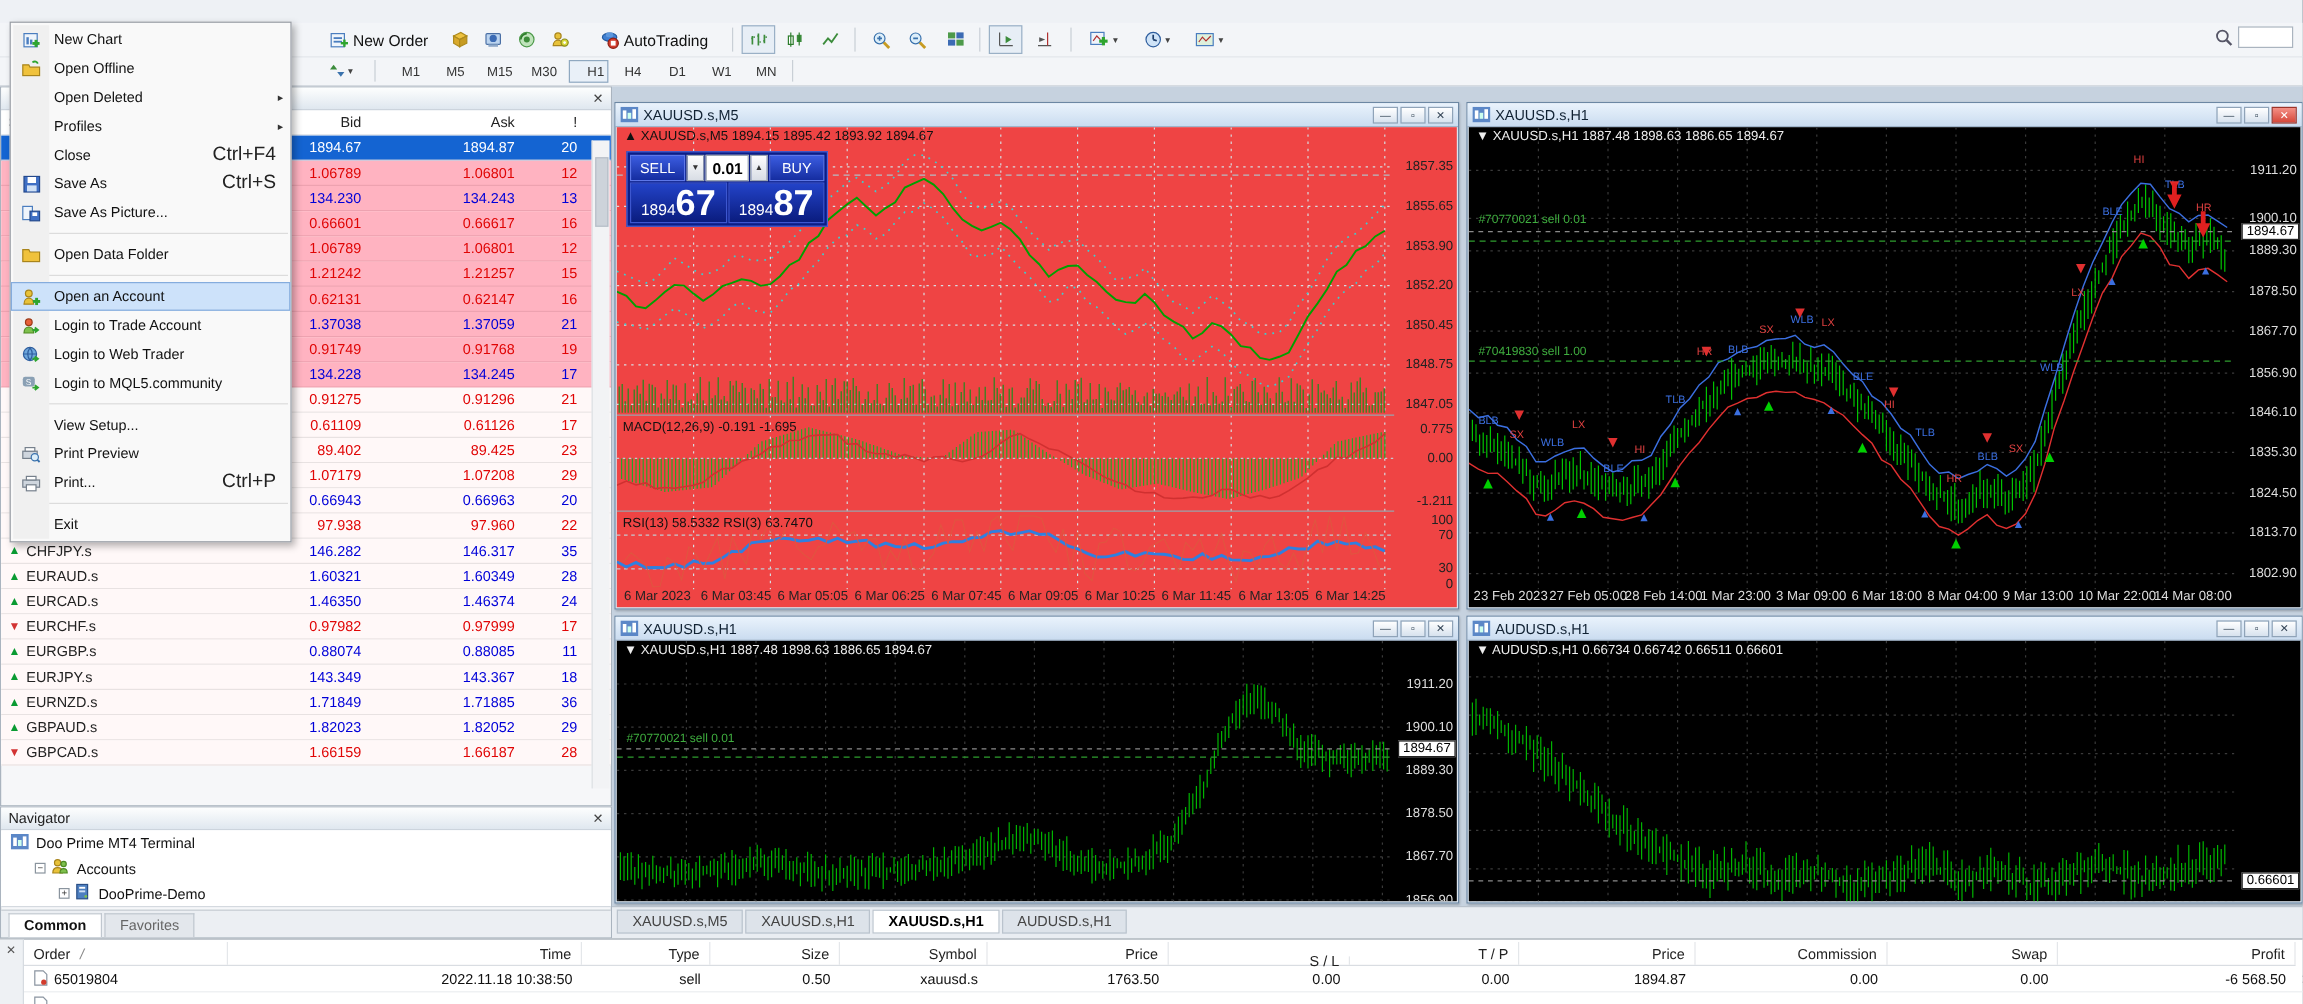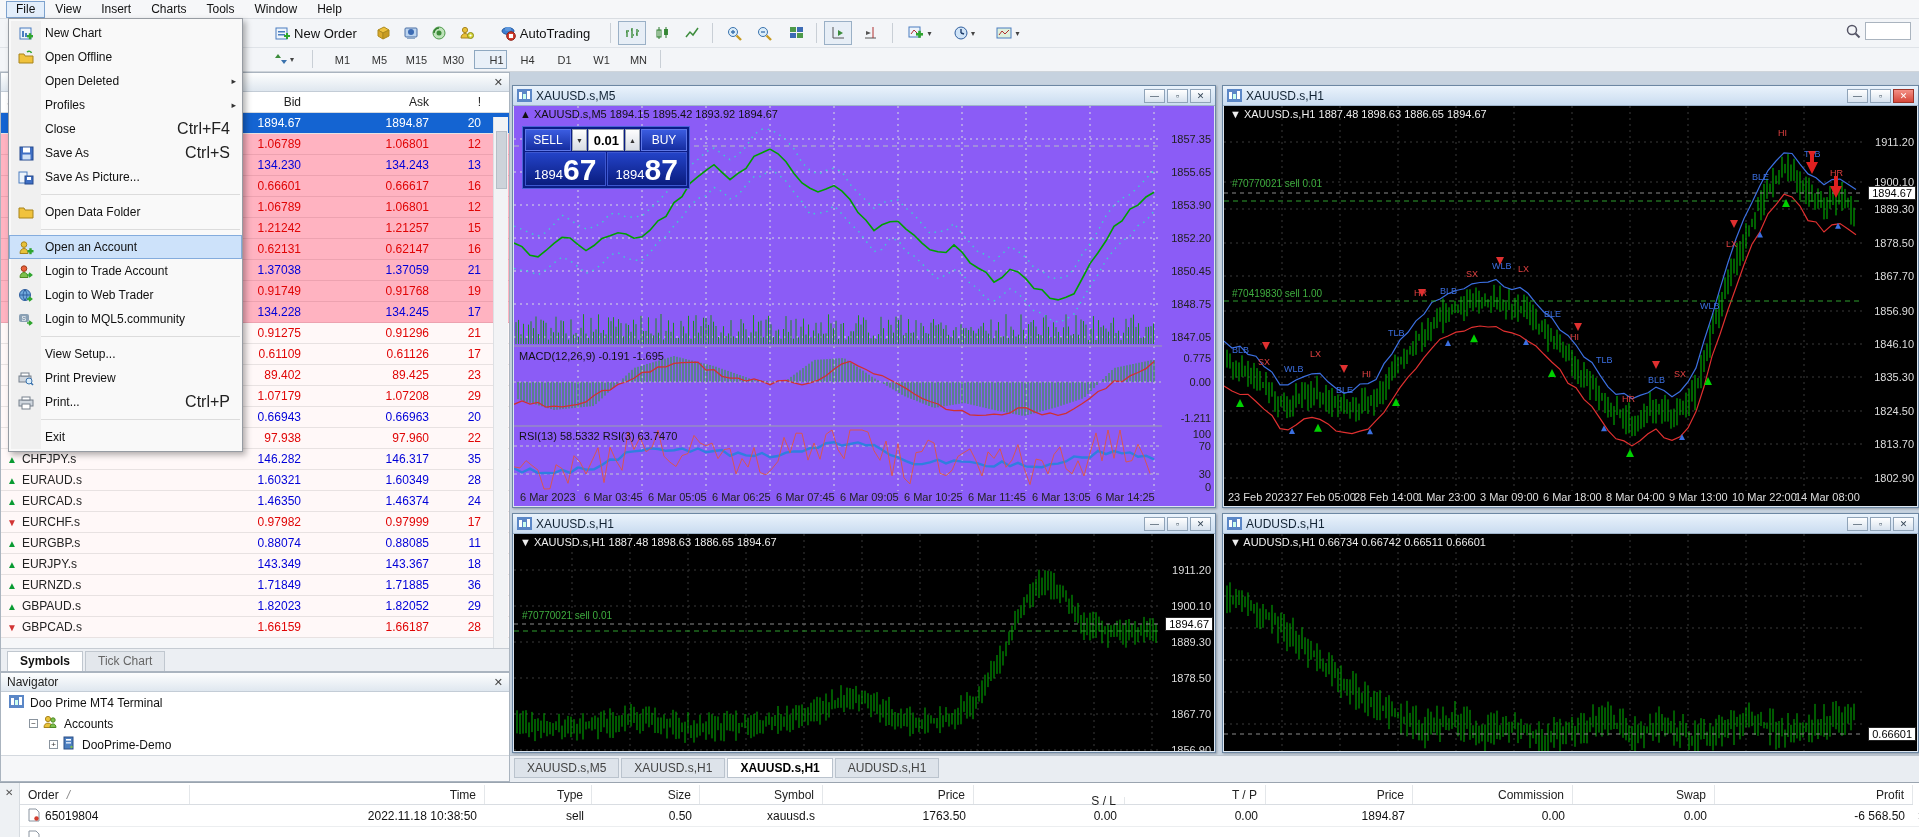--- a/index.html
+++ b/index.html
@@ -50,21 +50,21 @@
   .expander{width:9px;height:9px;border:1px solid #8a949e;background:#fff;font-size:8px;line-height:7px;text-align:center;color:#333;margin-right:4px;}
   
   .mdi{position:absolute;left:510px;top:72px;width:1409px;height:710px;background:#c6d2df;}
   .chart-win{position:absolute;border:1px solid #6c87a3;background:#dce6f1;box-shadow:1px 1px 2px rgba(0,0,0,.25);}
   .cw-title{height:20px;background:linear-gradient(#eaf3fc,#cadcf0);display:flex;align-items:center;padding:0 4px;font-size:12px;color:#123;border-bottom:1px solid #9fb4ca;}
   .cw-btns{margin-left:auto;display:flex;gap:2px;}
   .cw-btn{width:21px;height:14px;border:1px solid #8fa3b8;background:linear-gradient(#fff,#d7e2ee);font-size:9px;line-height:12px;text-align:center;color:#345;}
   .cw-btn.close-red{background:linear-gradient(#f49086,#d5473a);color:#fff;border-color:#9c3328;}
   .cw-body{position:absolute;left:1px;right:1px;bottom:1px;overflow:hidden;}
   .cw-body.dark{background:#000;}
-  .cw-body.light{background:#8b5cf6;}
+  .cw-body.light{background:#ef4444;}
   .ohlc{position:absolute;left:6px;top:2px;font-size:11px;z-index:5;}
   .pscale{position:absolute;top:0;bottom:0;font-size:11px;}
   .pscale .pl{position:absolute;right:3px;transform:translateY(-50%);white-space:nowrap;}
   .pricebox{position:absolute;right:1px;background:#fff;border:1px solid #222;color:#000;font-size:11px;padding:0 3px;transform:translateY(-50%);z-index:4;}
   .taxis{position:absolute;left:0;bottom:0;height:16px;font-size:11px;}
   .taxis .tl{position:absolute;top:1px;white-space:nowrap;}
   .tradeline-label{position:absolute;font-size:10px;color:#3fae3f;z-index:4;}
   .ind-label{position:absolute;left:5px;font-size:11px;color:#111;z-index:4;}
   
   .oneclick{position:absolute;left:8px;top:20px;width:168px;z-index:6;background:#0b1d86;border:1px solid #4a63d8;padding:2px;}
@@ -98,29 +98,20 @@
   .fm-sub{position:absolute;right:6px;font-size:9px;color:#333;}
   .fm-sep{height:1px;background:#dcdcdc;margin:5px 2px 5px 32px;}
   .fm-item.hl{background:#cde2fa;outline:1px solid #84acdd;outline-offset:-1px;}
   .gutter{position:absolute;left:2px;top:2px;bottom:2px;width:30px;background:#f0f0f0;z-index:-1;}
 </style>
 </head>
 <body>
 
 <div class="screen">
 
-  <div class="menubar" id="menubar">
-      <div class="menu-item active">File</div>
-      <div class="menu-item">View</div>
-      <div class="menu-item">Insert</div>
-      <div class="menu-item">Charts</div>
-      <div class="menu-item">Tools</div>
-      <div class="menu-item">Window</div>
-      <div class="menu-item">Help</div>
-    </div>
 
   <div class="toolbar1" id="toolbar1">
     <div class="tbtn" style="left:265px;width:102px">
       <svg width="15" height="15">
           <rect x="1" y="2" width="11" height="11" fill="#eef4fb" stroke="#4a7dbf"></rect>
           <rect x="3" y="5" width="7" height="1.5" fill="#4a7dbf"></rect>
           <rect x="3" y="8" width="7" height="1.5" fill="#4a7dbf"></rect>
           <rect x="9" y="9" width="6" height="2" fill="#2fa52f"></rect>
           <rect x="11" y="7" width="2" height="6" fill="#2fa52f"></rect>
         </svg>
@@ -465,24 +456,20 @@
             <span>GBPCAD.s</span>
           </span>
           <span class="c-bid down">1.66159</span>
           <span class="c-ask down">1.66187</span>
           <span class="c-spr down">28</span>
         </div>
       </div>
     <div class="mw-scroll">
         <div class="mw-thumb"></div>
       </div>
-    <div class="ptabs" id="mwtabs">
-        <div class="ptab active">Symbols</div>
-        <div class="ptab">Tick Chart</div>
-      </div>
   </div>
 
   <div class="panel" style="left:0;top:672px;width:510px;height:110px">
     <div class="panel-title">
       <span>Navigator</span>
       <span class="panel-x">✕</span>
     </div>
     <div id="navtree" style="background:#fff;height:64px;border-bottom:1px solid #d4d9df;position:relative">
         <div class="tree-row" style="padding-left: 8px;">
           <span style="margin-right: 6px;"><svg width="15" height="13">
@@ -506,20 +493,24 @@
         <div class="tree-row" style="padding-left: 48px;">
           <span class="expander">+</span>
           <span style="margin-right: 6px;"><svg width="14" height="14">
               <rect x="2" y="1" width="9" height="12" fill="#4d7fc0" stroke="#2a4f86"></rect>
               <rect x="4" y="3" width="5" height="1.6" fill="#fff"></rect>
               <rect x="4" y="6" width="5" height="1.6" fill="#cfe0f5"></rect>
               <circle cx="9.5" cy="11" r="1.2" fill="#7ec04d"></circle>
             </svg></span>
           <span>DooPrime-Demo</span>
         </div>
+      </div>
+    <div class="ptabs" id="navtabs">
+        <div class="ptab active">Common</div>
+        <div class="ptab">Favorites</div>
       </div>
   </div>
 
   <div class="mdi"></div>
 
   <div class="chart-win" style="left:512px;top:85px;width:704px;height:423px">
     <div class="cw-title">
       <svg width="15" height="13" style="margin-right:4px">
           <rect x="0" y="0" width="15" height="13" fill="#5b87c7"></rect>
           <rect x="2" y="3" width="3" height="7" fill="#fff"></rect>

